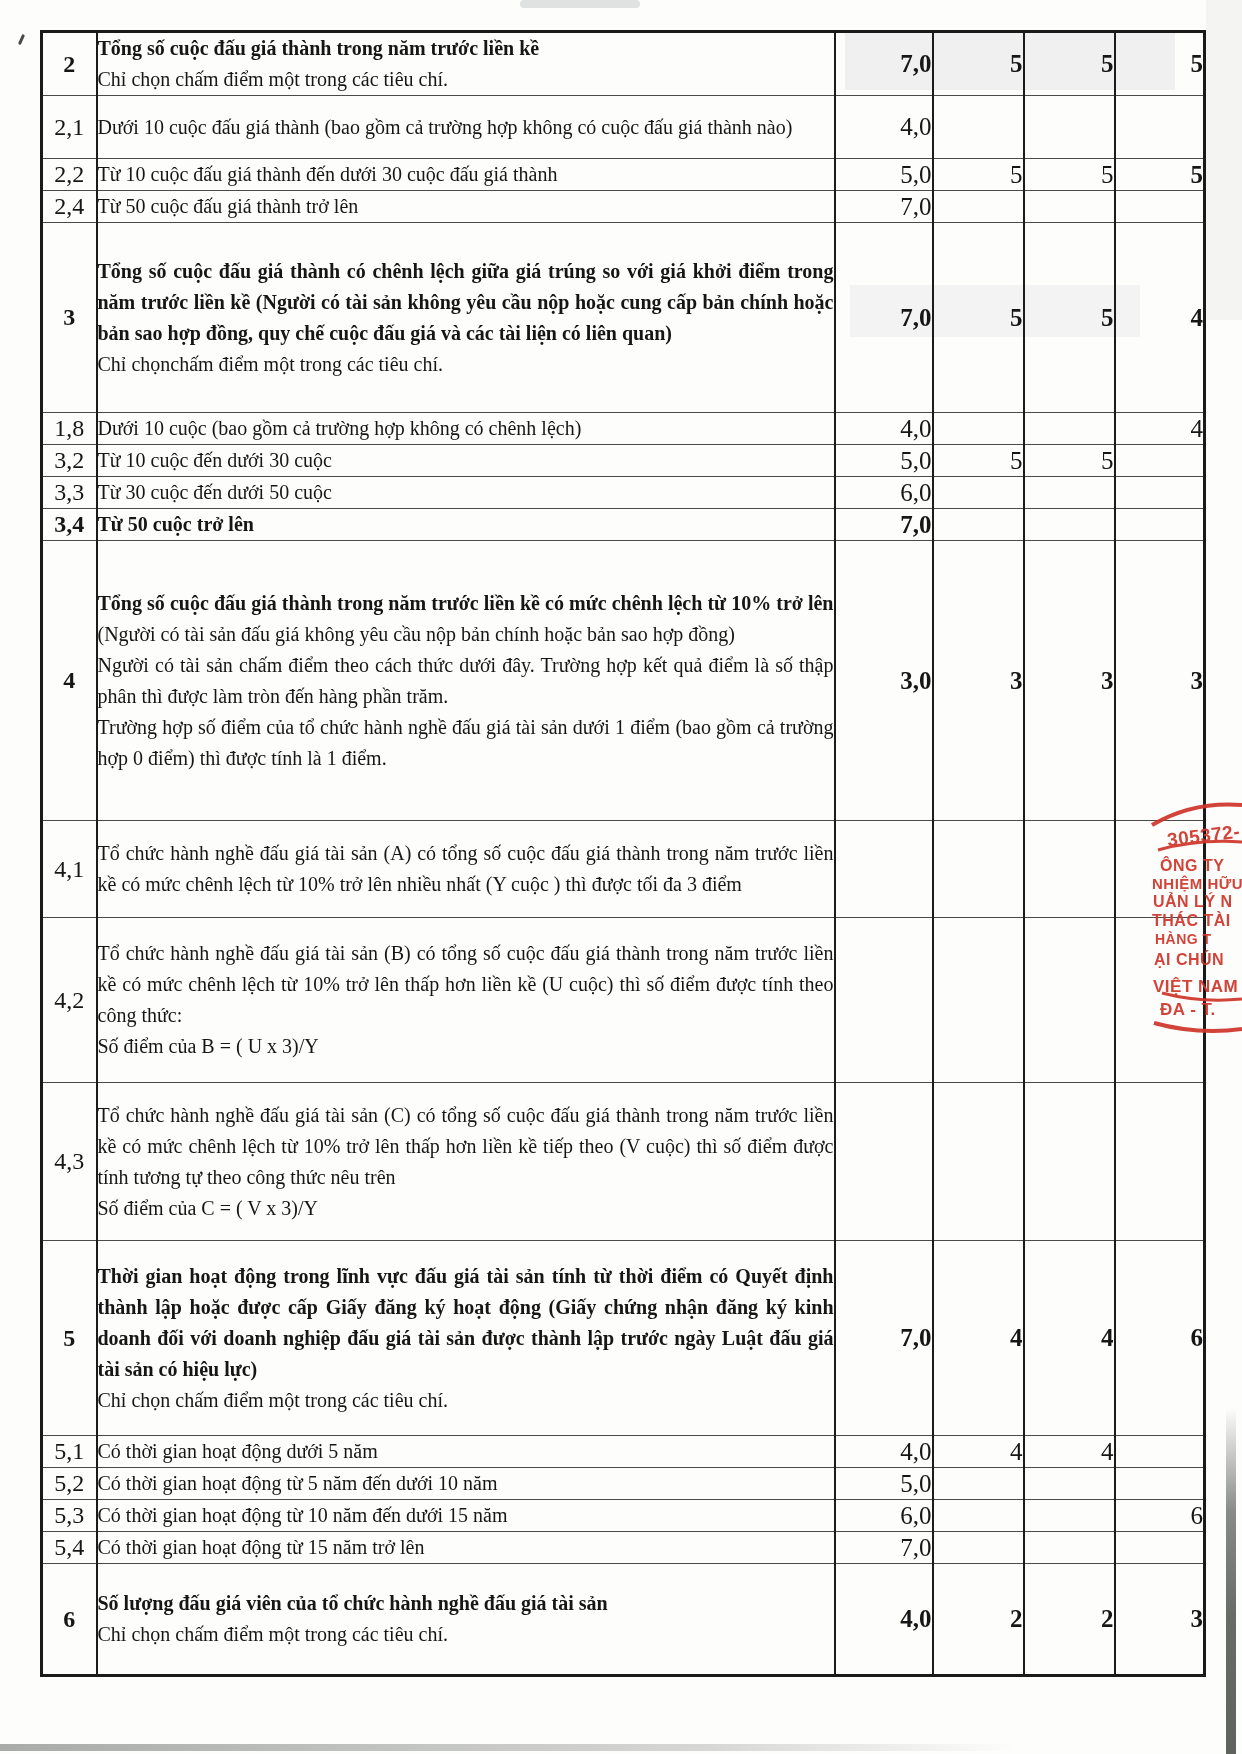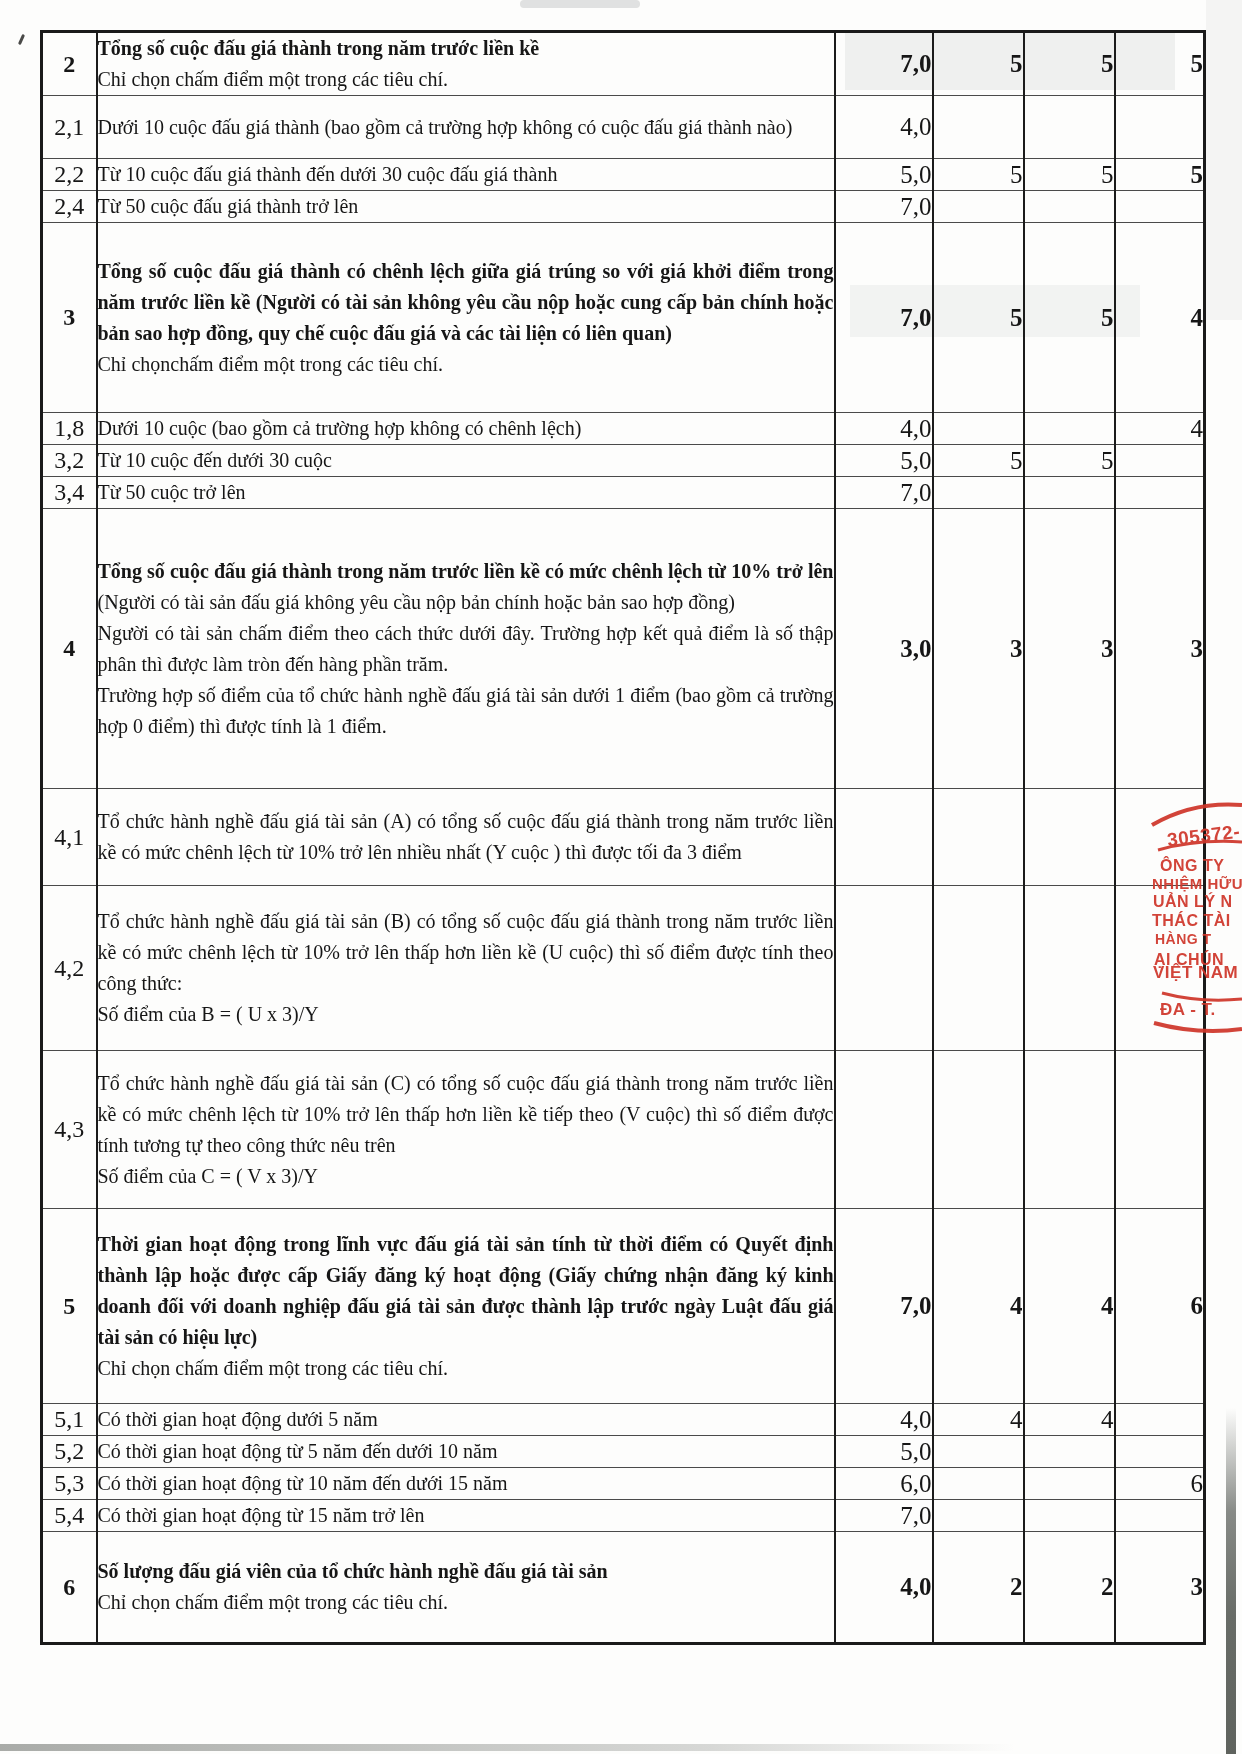--- a/index.html
+++ b/index.html
@@ -141,20 +141,30 @@
           <td class="c-no">3,2</td>
           <td class="c-desc">
             <div class="para"><span>Từ 10 cuộc đến dưới 30 cuộc</span></div>
           </td>
           <td class="c-score">5,0</td>
           <td class="c-score">5</td>
           <td class="c-score">5</td>
           <td class="c-score"></td>
         </tr>
         <tr style="height: 27px;">
+          <td class="c-no">3,3</td>
+          <td class="c-desc">
+            <div class="para"><span>Từ 30 cuộc đến dưới 50 cuộc</span></div>
+          </td>
+          <td class="c-score">6,0</td>
+          <td class="c-score"></td>
+          <td class="c-score"></td>
+          <td class="c-score"></td>
+        </tr>
+        <tr style="height: 27px; font-weight: bold;">
           <td class="c-no">3,4</td>
           <td class="c-desc">
             <div class="para"><span>Từ 50 cuộc trở lên</span></div>
           </td>
           <td class="c-score">7,0</td>
           <td class="c-score"></td>
           <td class="c-score"></td>
           <td class="c-score"></td>
         </tr>
         <tr class="main" style="height: 280px;">
@@ -273,19 +283,19 @@
       <path d="M 14 198 Q 52 208 94 204" stroke="#cf372b" stroke-width="3" fill="none"></path>
       <path d="M 6 228 Q 50 240 94 234" stroke="#cf372b" stroke-width="4" fill="none"></path>
     </svg>
   <div class="stamp-line" style="left: 19px; top: 30px; font-size: 19px; transform: rotate(-7deg);">305372-</div>
       <div class="stamp-line" style="left: 12px; top: 62px; font-size: 16px;">ÔNG TY</div>
       <div class="stamp-line" style="left: 4px; top: 80px; font-size: 15px;">NHIỆM HỮU</div>
       <div class="stamp-line" style="left: 5px; top: 98px; font-size: 16px; text-align: center;">UẢN LÝ N</div>
       <div class="stamp-line" style="left: 4px; top: 117px; font-size: 16px;">THÁC TÀI</div>
       <div class="stamp-line" style="left: 7px; top: 136px; font-size: 14px;">HÀNG T</div>
       <div class="stamp-line" style="left: 6px; top: 156px; font-size: 16px;">ẠI CHÚN</div>
-      <div class="stamp-line" style="left: 5px; top: 168px; font-size: 17px;">VIỆT NAM</div>
+      <div class="stamp-line" style="left: 5px; top: 182px; font-size: 17px;">VIỆT NAM</div>
       <div class="stamp-line" style="left: 12px; top: 205px; font-size: 17px;">ĐA - T.</div>
     </div>
 
   <div class="shadow-right"></div>
   <div class="shadow-bottom"></div>
 </div>
 
 </body></html>

